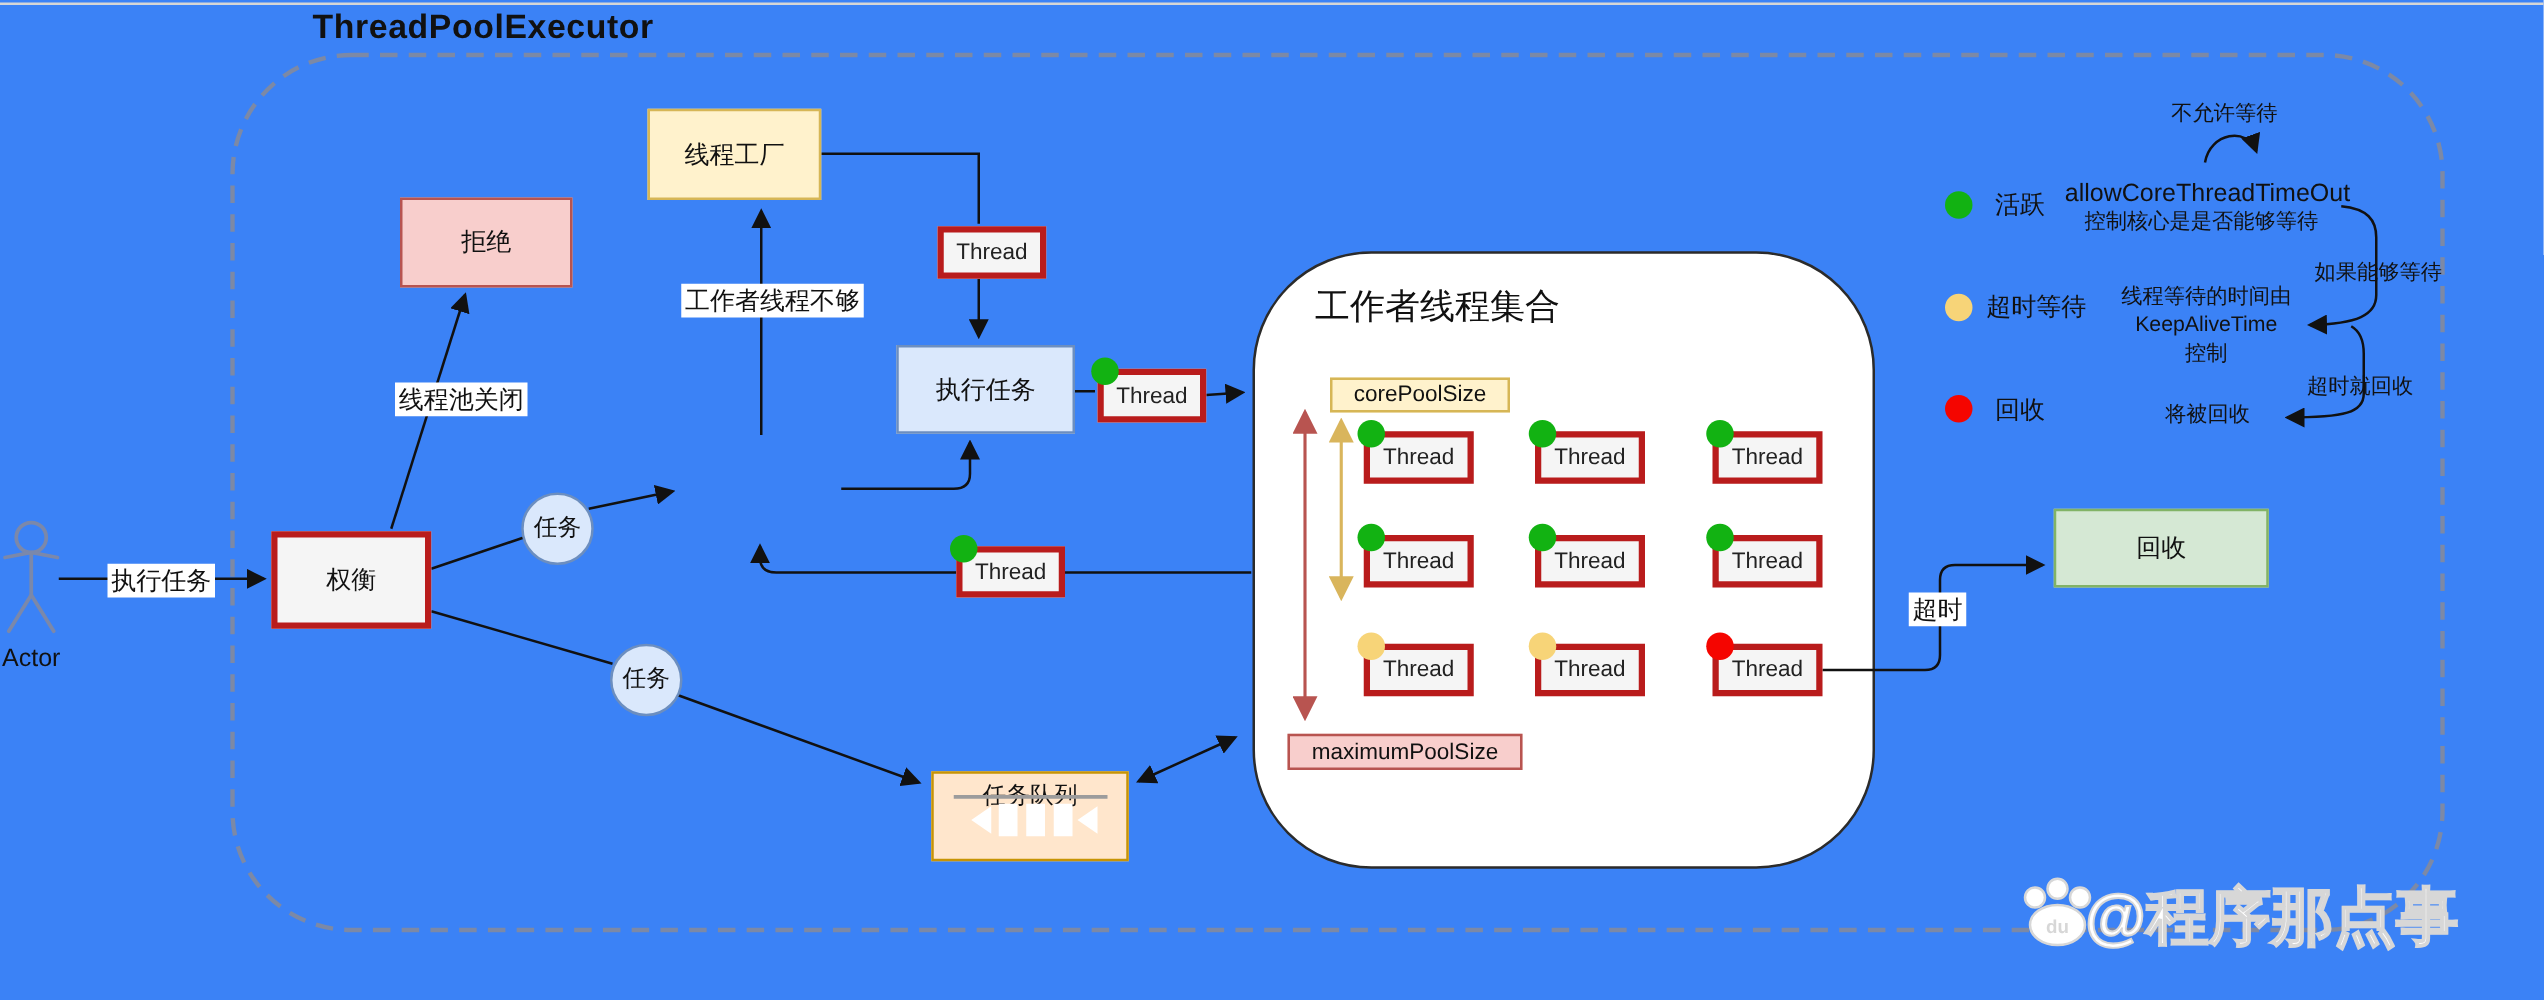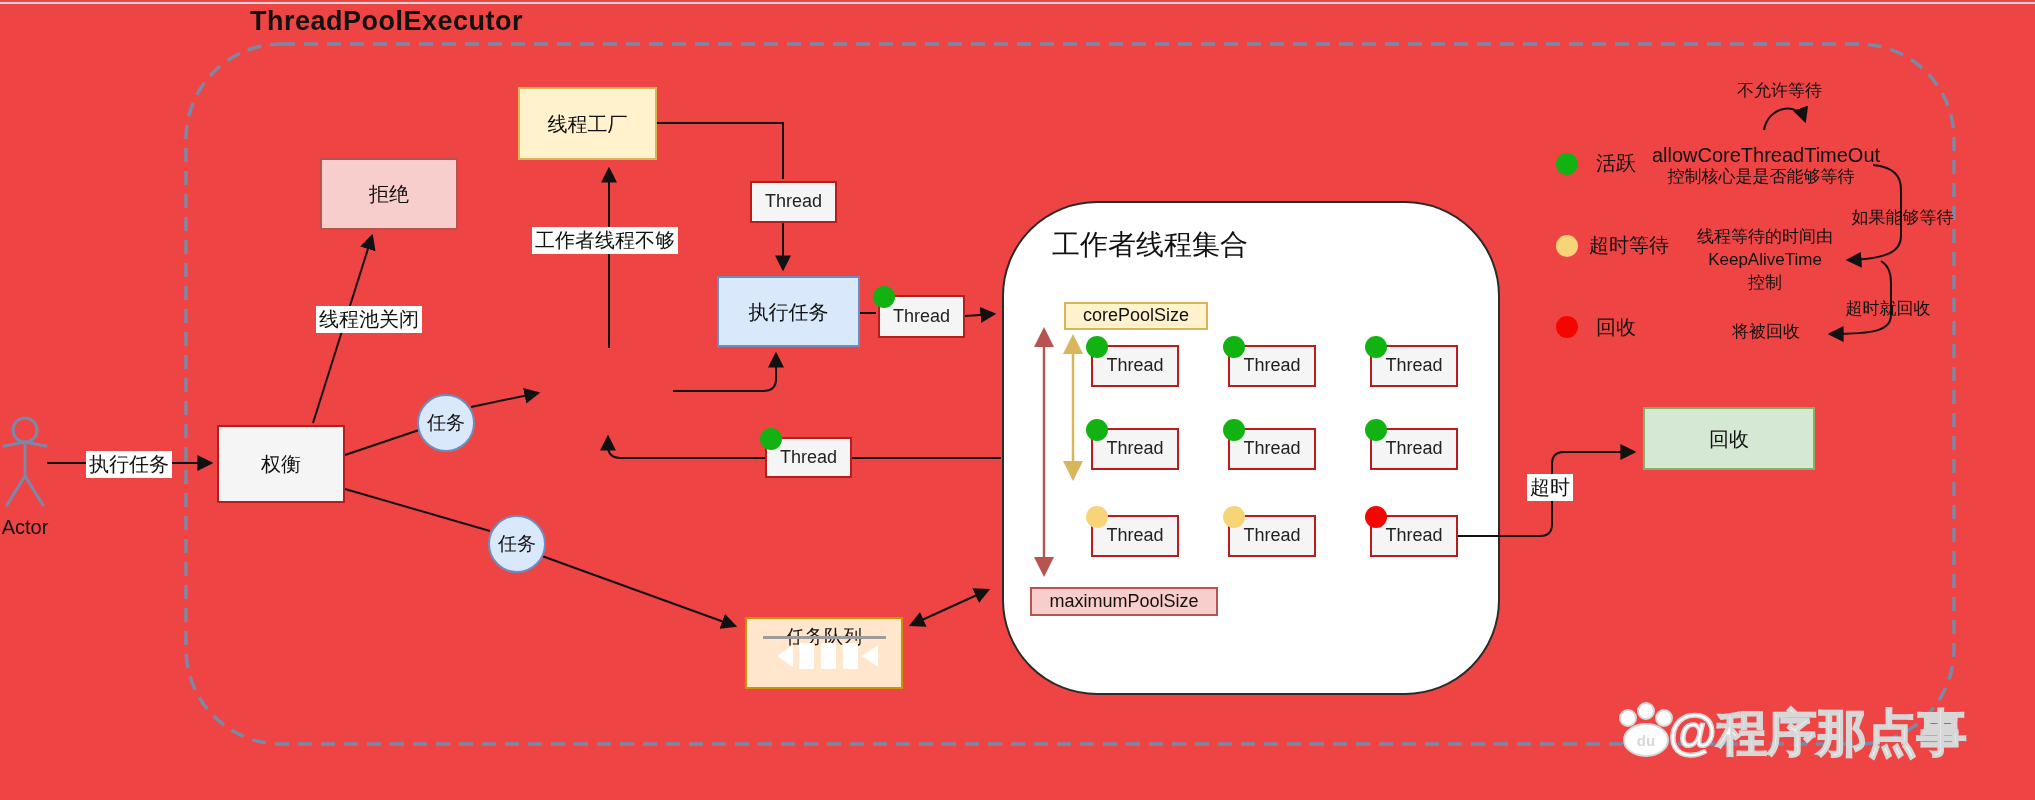--- a/index.html
+++ b/index.html
@@ -1,28 +1,28 @@
 <!DOCTYPE html>
 <html><head>
 <meta charset="utf-8">
 <style>
   html,body{margin:0;padding:0;background:#fff;}
-  .stage{position:relative;width:2035px;height:800px;background:#ef4444;overflow:hidden;
+  .stage{position:relative;width:2035px;height:800px;background:#3b82f6;overflow:hidden;
          font-family:"Liberation Sans","DejaVu Sans",sans-serif;color:#111;}
   .abs{position:absolute;}
   .topline{left:0;top:2px;width:2035px;height:2px;background:#d6d6d6;z-index:1;}
   .title{left:250px;top:6px;font-size:27px;font-weight:600;letter-spacing:.5px;z-index:3;}
   
   .pool{left:1002px;top:201px;width:498px;height:494px;background:#fff;border:2px solid #2b2b2b;border-radius:95px;z-index:1;box-sizing:border-box;}
   .pool-title{left:1052px;top:226px;font-size:28px;z-index:3;}
   svg.connectors{left:0;top:0;width:2035px;height:800px;z-index:2;}
   
   .node{display:flex;align-items:center;justify-content:center;text-align:center;
         box-sizing:border-box;z-index:3;font-size:20px;line-height:1.2;}
-  .gray{background:#f5f5f5;border:2px solid #b91c1c;}
+  .gray{background:#f5f5f5;border:5px solid #b91c1c;}
   .yellow{background:#fff2cc;border:2px solid #d6b656;}
   .blue{background:#dae8fc;border:2px solid #6c8ebf;}
   .pink{background:#f8cecc;border:2px solid #b85450;}
   .green{background:#d5e8d4;border:2px solid #82b366;}
   .orange{background:#ffe6cc;border:2px solid #c79405;}
   .circle{border-radius:50%;}
   .thread{font-size:18px;color:#222;}
   .edge-label{background:#fff;padding:0 3px;font-size:20px;z-index:3;white-space:nowrap;}
   .small-label{font-size:18px;}
   .dot{width:22px;height:22px;border-radius:50%;z-index:4;}
@@ -142,21 +142,21 @@
   <div class="abs qtri" style="left:777px;top:645px;"></div>
   <div class="abs qbar" style="left:799px;top:643px;width:15px;height:26px;"></div>
   <div class="abs qbar" style="left:821px;top:643px;width:15px;height:26px;"></div>
   <div class="abs qbar" style="left:843px;top:643px;width:15px;height:26px;"></div>
   <div class="abs qtri" style="left:862px;top:645px;"></div>
 
   <div class="abs node green" style="left:1643px;top:407px;width:172px;height:63px;">回收</div>
 
   <div class="abs edge-label" style="left:86px;top:451px;">执行任务</div>
   <div class="abs edge-label" style="left:316px;top:306px;">线程池关闭</div>
-  <div class="abs edge-label" style="left:532px;top:227px;text-align:right;">工作者线程不够</div>
+  <div class="abs edge-label" style="left:545px;top:227px;text-align:right;">工作者线程不够</div>
   <div class="abs edge-label" style="left:1527px;top:474px;">超时</div>
 
   <div class="abs dot" style="left: 1556px; top: 153px; background: rgb(18, 178, 18);"></div>
   <div class="abs legend-label" style="left:1596px;top:150px;">活跃</div>
   <div class="abs dot" style="left: 1556px; top: 235px; background: rgb(247, 212, 120);"></div>
   <div class="abs legend-label" style="left:1589px;top:232px;text-align:center;">超时等待</div>
   <div class="abs dot" style="left: 1556px; top: 316px; background: rgb(245, 5, 0);"></div>
   <div class="abs legend-label" style="left:1596px;top:314px;">回收</div>
 
   <div class="abs ann" style="left:1712px;top:80px;width:135px;">不允许等待</div>

